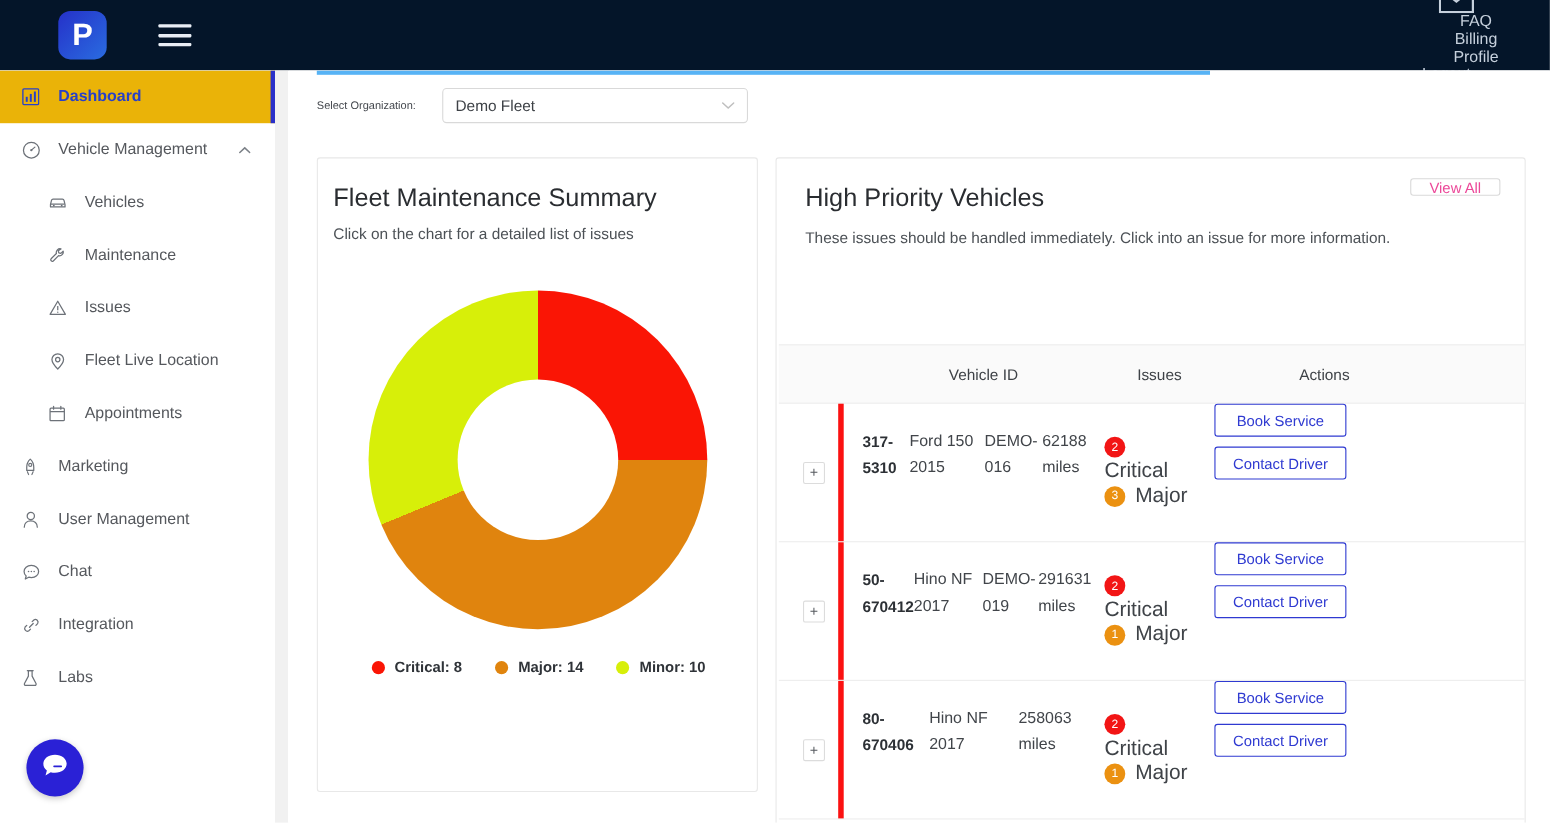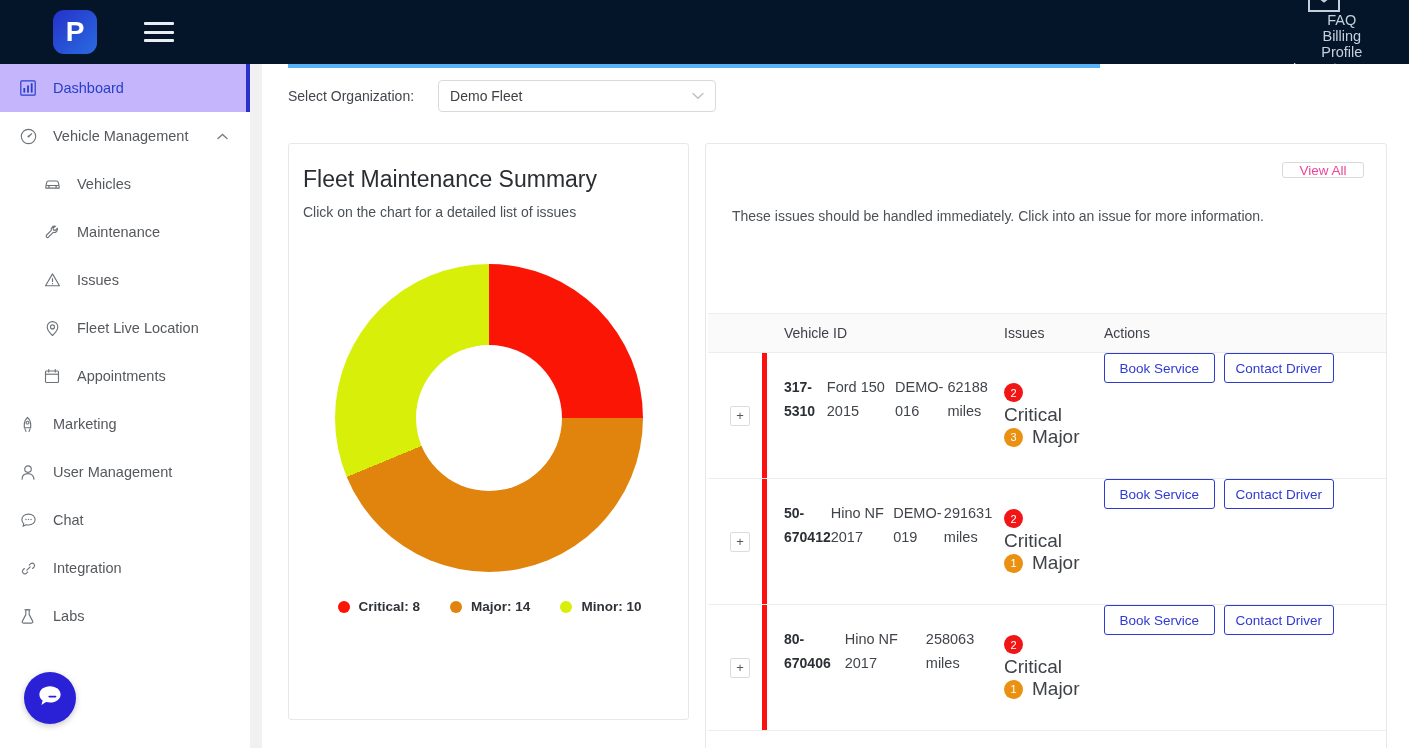--- a/index.html
+++ b/index.html
@@ -43,21 +43,21 @@
     background: #ffffff; border-right: 0; overflow: hidden;
   }
   .sidebar-scrollgutter {
     position: absolute; top: 64px; left: 250px; width: 12px; height: 684px;
     background: #f1f1f1;
   }
   .nav-item {
     display: flex; align-items: center; height: 48px; padding-left: 20px;
     color: #55585d; font-size: 14.5px; cursor: pointer; position: relative;
   }
-  .nav-item.active { background: #c4b5fd; color: #2840c8; }
+  .nav-item.active { background: #eab308; color: #2840c8; font-weight: bold; }
   .nav-item.active .accent {
     position: absolute; right: 0; top: 0; width: 4px; height: 48px; background: #2a30c9;
   }
   .nav-item .ico {
     width: 22px; height: 20px; margin-right: 11px;
     display: flex; align-items: center; justify-content: flex-start; flex: none;
   }
   .nav-item .ico svg { display: block; }
   .nav-item.sub { padding-left: 44px; }
   .nav-item .chev { margin-left: auto; margin-right: 22px; color: #8a8f96; display: flex; }
@@ -67,21 +67,21 @@
     position: absolute; top: 64px; left: 262px; width: 1147px; height: 684px;
     background: #ffffff; overflow: hidden;
   }
   .bluebar {
     position: absolute; top: 0px; left: 26px; width: 812px; height: 4px;
     background: #57b3f5;
   }
   .orgrow {
     position: absolute; top: 16px; left: 26px; display: flex; align-items: center;
   }
-  .orglabel { font-size: 14px; color: #43474d; }
+  .orglabel { font-size: 10px; color: #43474d; }
   .orgselect {
     margin-left: 24px; width: 278px; height: 32px; border: 1px solid #d9d9d9;
     border-radius: 4px; display: flex; align-items: center; padding: 0 11px;
     font-size: 14px; color: #3d4146; background: #fff; cursor: pointer;
   }
   .orgselect .caret { margin-left: auto; color: #bfbfbf; display: flex; }
 
   
   .card {
     position: absolute; background: #ffffff; border: 1px solid #e8e8e8;
@@ -115,22 +115,22 @@
   #vehicles-card .card-sub { position: absolute; top: 64px; left: 26px; }
   .viewall {
     position: absolute; top: 18px; right: 22px; width: 82px; height: 16px;
     border: 1px solid #d9d9d9; border-radius: 3px; background: #fff;
     font-size: 13.5px; color: #ec4899; cursor: pointer;
     display: flex; align-items: center; justify-content: center;
     font-family: Liberation Sans, sans-serif;
   }
   .tbl { position: absolute; top: 169px; left: 2px; width: 678px; }
   .thead {
-    display: flex; align-items: center; height: 40px;
-    background: #fafafa; border-bottom: 1px solid #ededed; border-top: 1px solid #ededed;
+    display: flex; align-items: center; height: 54px;
+    background: #fafafa; border-bottom: 1px solid #ededed; border-top: 1px solid #ededed; text-align: center;
   }
   .th { font-size: 14px; color: #3e4247; }
   .col-exp { width: 76px; flex: none; }
   .col-vid { width: 220px; flex: none; }
   .col-iss { width: 100px; flex: none; }
   .col-act { width: 200px; flex: none; }
 
   .trow {
     display: flex; align-items: stretch; position: relative;
     border-bottom: 1px solid #ededed; min-height: 126px;
@@ -152,21 +152,21 @@
   .badge-row { display: flex; align-items: center; }
   .badge {
     width: 19px; height: 19px; border-radius: 50%; color: #fff; font-size: 11px;
     display: flex; align-items: center; justify-content: center; flex: none;
   }
   .badge.critical { background: #f21515; }
   .badge.major { background: #eb9111; }
   .sev-label { font-size: 19px; color: #3f4348; }
   .sev-critical { margin-top: 2px; }
   .sev-major { margin-left: 9px; }
-  .actcell { width: 230px; flex: none; display: flex; flex-direction: row; justify-content: flex-start; gap: 9px; }
+  .actcell { width: 230px; flex: none; display: flex; flex-direction: column; justify-content: flex-start; gap: 9px; }
   .actbtn {
     width: 120px; height: 30px; border: 1px solid #2f3ad1; border-radius: 3px;
     background: #fff; color: #2f3ad1; font-size: 13.5px; cursor: pointer;
     display: flex; align-items: center; justify-content: center;
     font-family: "Liberation Sans", sans-serif;
   }
 
   
   .chatbtn {
     position: absolute; left: 24px; top: 672px; width: 52px; height: 52px;
@@ -379,20 +379,21 @@
           <span>Major: 14</span>
         </div>
         <div class="legend-item">
           <span class="legend-dot" id="dot-minor" style="background: rgb(215, 239, 9);"></span>
           <span>Minor: 10</span>
         </div>
       </div>
     </div>
 
     <div class="card" id="vehicles-card">
+      <div class="card-title">High Priority Vehicles</div>
       <div class="card-sub">These issues should be handled immediately. Click into an issue for more information.</div>
       <button class="viewall">View All</button>
 
       <div class="tbl">
         <div class="thead">
           <div class="th col-exp"></div>
           <div class="th col-vid">Vehicle ID</div>
           <div class="th col-iss">Issues</div>
           <div class="th col-act">Actions</div>
         </div>

